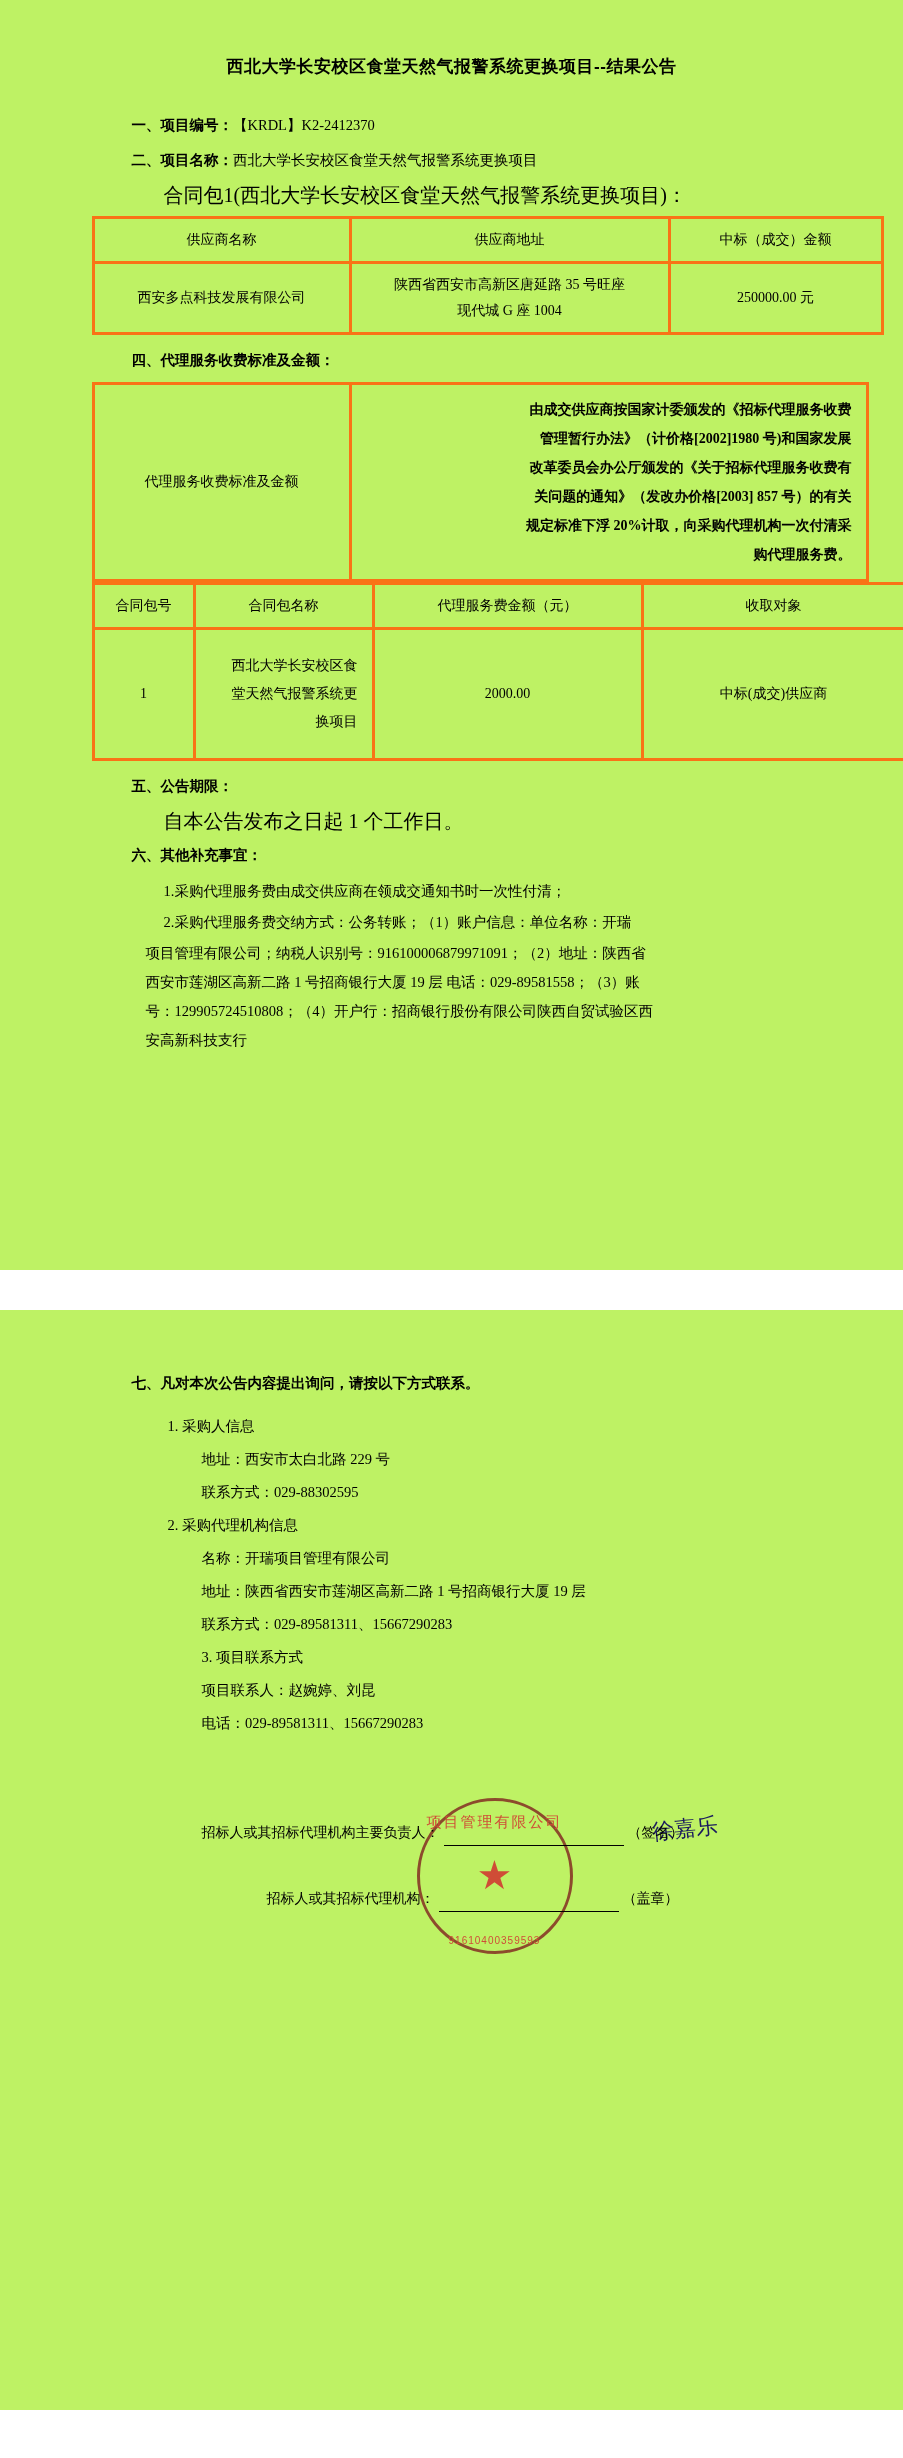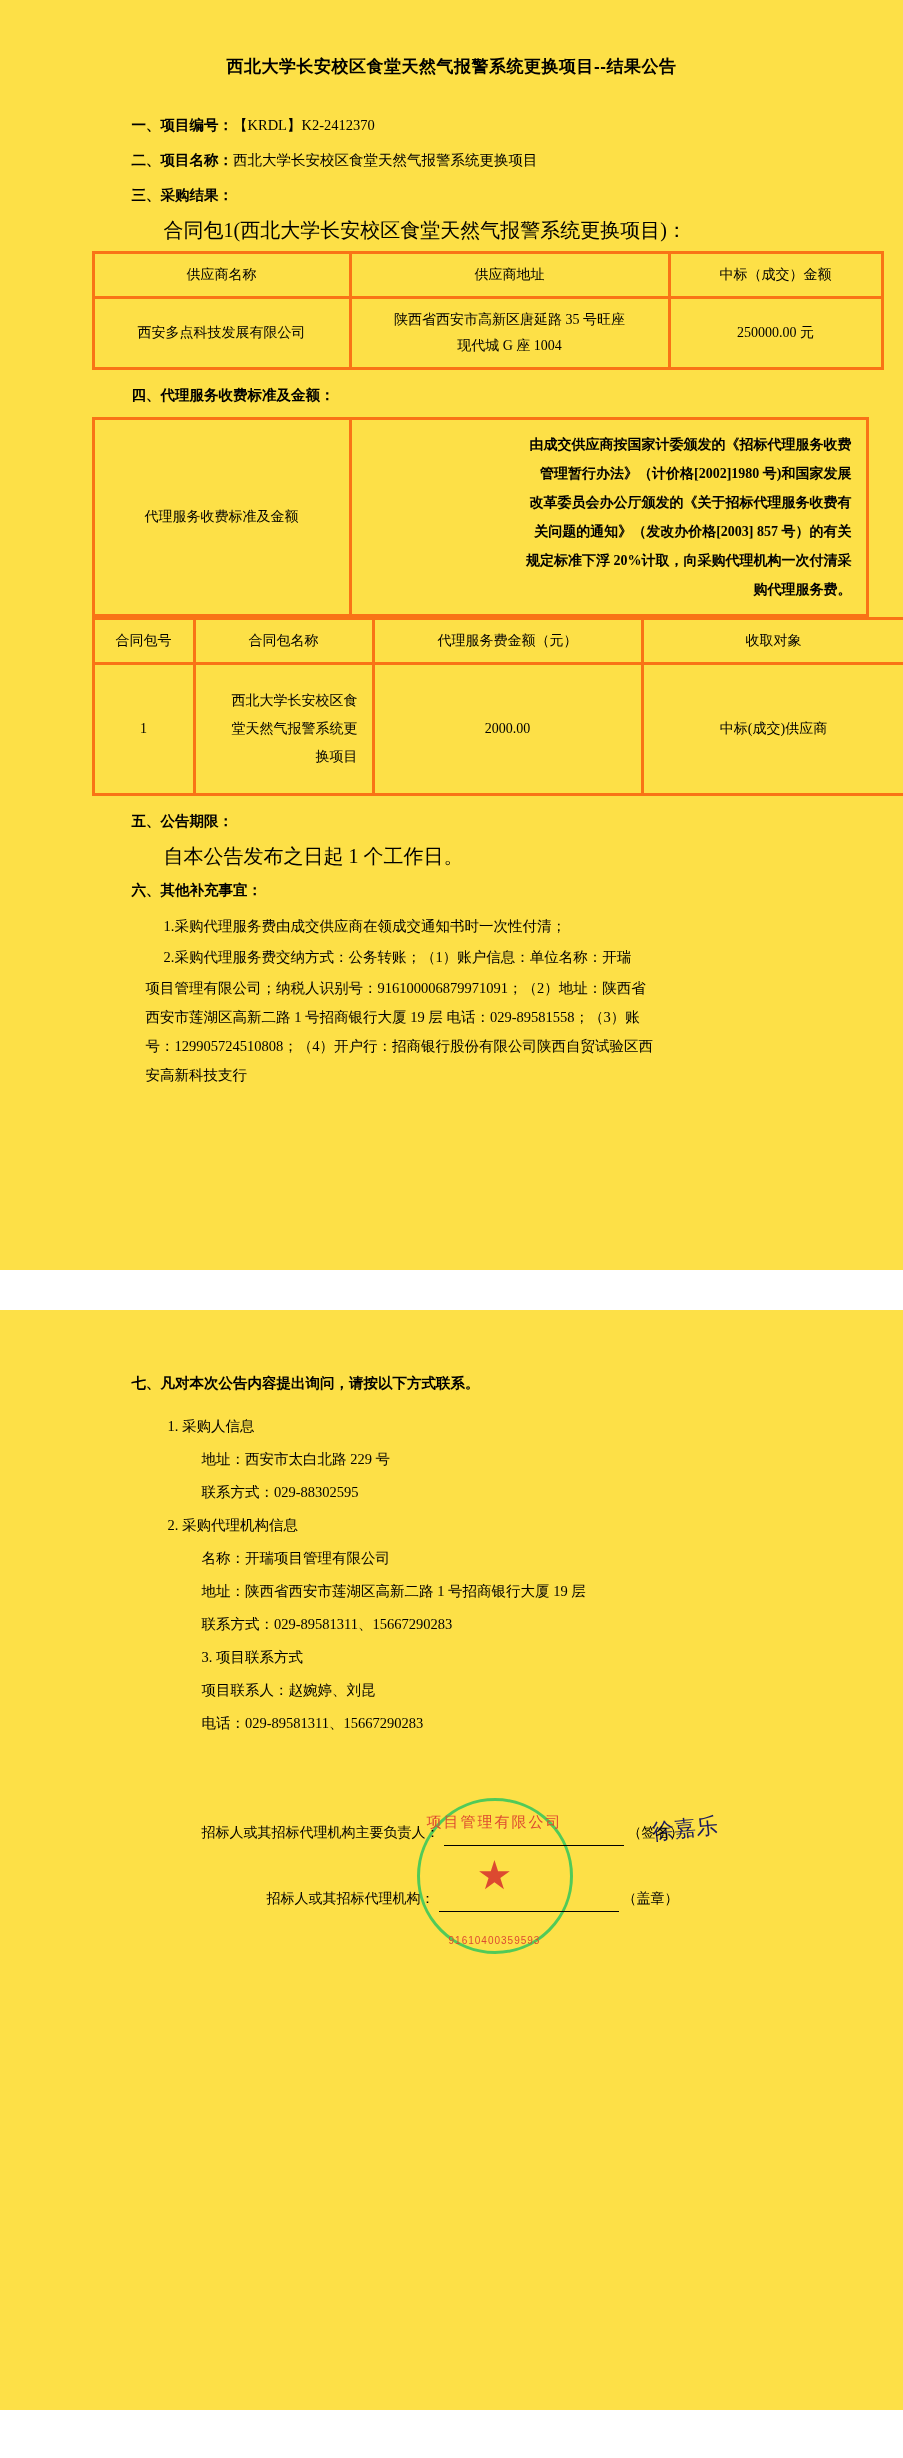--- a/index.html
+++ b/index.html
@@ -8,21 +8,21 @@
     background: #ffffff;
   }
   body {
     width: 903px;
     font-family: "Liberation Serif", "DejaVu Serif", serif;
     color: #000000;
   }
   .page {
     width: 903px;
     position: relative;
-    background: #fde047;
+    background: #bef264;
   }
   .page1 {
     padding: 55px 0 0 0;
     min-height: 1270px;
     box-sizing: border-box;
   }
   .page-gap {
     height: 40px;
     background: #ffffff;
   }
@@ -145,21 +145,21 @@
     margin: 0 4px;
   }
   .sign-row-1 { padding-left: 110px; }
   .sign-row-2 { padding-left: 175px; margin-top: 40px; }
   .seal {
     position: absolute;
     left: 325px;
     top: -22px;
     width: 150px;
     height: 150px;
-    border: 3px solid #22c55e;
+    border: 3px solid #7f1d1d;
     border-radius: 50%;
     opacity: 0.78;
     pointer-events: none;
   }
   .seal .star {
     position: absolute;
     left: 50%;
     top: 50%;
     transform: translate(-50%,-50%);
     color: #d4202a;
@@ -205,23 +205,20 @@
     <div class="doc-title">西北大学长安校区食堂天然气报警系统更换项目--结果公告</div>
 
     <div class="sec-line">
       <span class="sec-label">一、项目编号：</span><span class="num">【KRDL】K2-2412370</span>
     </div>
 
     <div class="sec-line">
       <span class="sec-label">二、项目名称：</span><span>西北大学长安校区食堂天然气报警系统更换项目</span>
     </div>
 
-    <div class="sec-line">
-      <span class="sec-label">三、采购结果：</span>
-    </div>
 
     <div class="sec-sub">合同包1(西北大学长安校区食堂天然气报警系统更换项目)：</div>
 
     <table class="grid t1">
       <tbody>
           <tr>
         <td class="c1">供应商名称</td>
         <td class="c2">供应商地址</td>
         <td class="c3">中标（成交）金额</td>
       </tr>

